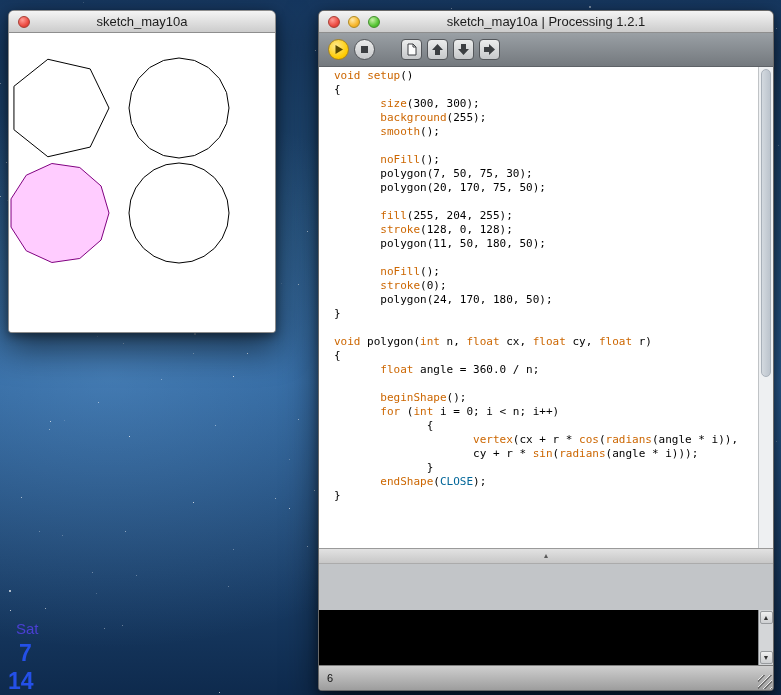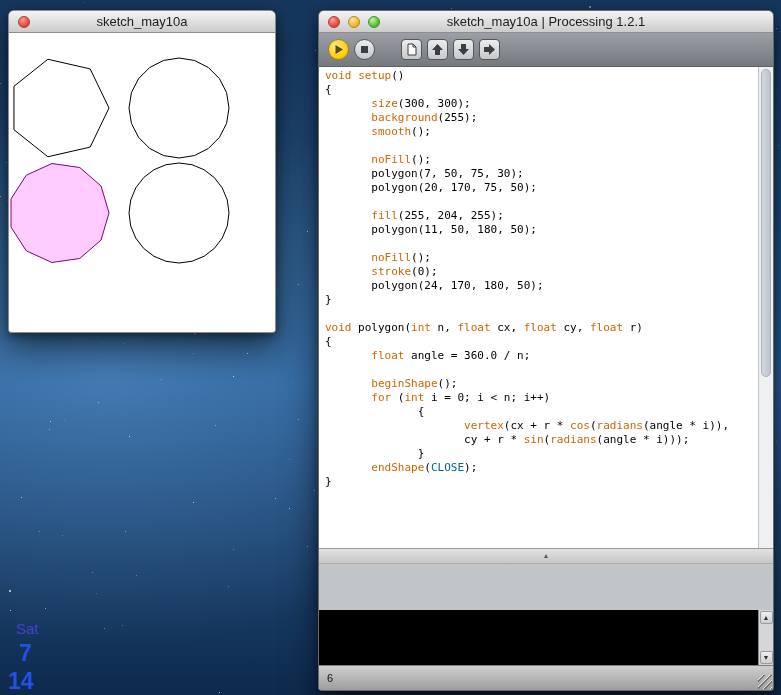--- a/index.html
+++ b/index.html
@@ -53,21 +53,21 @@
             border-bottom:1px solid #6f7377; display:flex; align-items:flex-end; padding:0 6px; position:relative; }
   .tab { height:22px; background:linear-gradient(#d6d9db,#b7babd); border:1px solid #797c80; border-bottom:none;
          border-radius:5px 5px 0 0; padding:0 14px; display:flex; align-items:center; font-size:12px; color:#111; }
   .tab-menu-btn { position:absolute; right:7px; top:7px; width:19px; height:15px; background:linear-gradient(#dddfe1,#bcbfc2);
                   border:1px solid #797c80; border-radius:3px; display:flex; align-items:center; justify-content:center;
                   font-size:11px; line-height:1; color:#222; }
 
   .editor { flex:1 1 auto; background:#ffffff; position:relative; overflow:hidden; }
   .code { position:absolute; top:0; left:0; right:15px; bottom:0; padding:2px 0 0 6px;
           font-family:"DejaVu Sans Mono", monospace; font-size:11px; line-height:14px; }
-  .code-line { white-space:pre; -moz-tab-size:7; tab-size:7; height:14px; }
+  .code-line { white-space:pre; -moz-tab-size:7; tab-size:7; height:14px;margin-left:9px; }
   .tok-k { color:var(--kw, #CC6600); }
   .tok-c { color:var(--cst, #006699); }
   .tok-p { color:var(--pln, #000000); }
   .editor-scrollbar { position:absolute; right:0; top:0; bottom:0; width:15px; background:#eef0f2; border-left:1px solid #c0c3c6; }
   .editor-scrollbar .thumb { position:absolute; left:2px; right:2px; top:2px; height:64%;
                              background:linear-gradient(90deg,#d3d9df,#bcc4cd); border:1px solid #a9b1ba; border-radius:6px; }
 
   .splitter { height:16px; flex:0 0 auto; background:linear-gradient(#e2e2e2,#c7c7c7);
               border-top:1px solid #9a9a9a; border-bottom:1px solid #ababab;
               display:flex; align-items:center; justify-content:center; }
@@ -341,20 +341,21 @@
           <div class="code-line"><span class="tok-p">{</span></div>
           <div class="code-line"><span class="tok-p">	</span><span class="tok-k">size</span><span class="tok-p">(300, 300);</span></div>
           <div class="code-line"><span class="tok-p">	</span><span class="tok-k">background</span><span class="tok-p">(255);</span></div>
           <div class="code-line"><span class="tok-p">	</span><span class="tok-k">smooth</span><span class="tok-p">();</span></div>
           <div class="code-line"></div>
           <div class="code-line"><span class="tok-p">	</span><span class="tok-k">noFill</span><span class="tok-p">();</span></div>
           <div class="code-line"><span class="tok-p">	polygon(7, 50, 75, 30);</span></div>
           <div class="code-line"><span class="tok-p">	polygon(20, 170, 75, 50);</span></div>
           <div class="code-line"></div>
           <div class="code-line"><span class="tok-p">	</span><span class="tok-k">fill</span><span class="tok-p">(255, 204, 255);</span></div>
+          <div class="code-line"><span class="tok-p">	</span><span class="tok-k">stroke</span><span class="tok-p">(128, 0, 128);</span></div>
           <div class="code-line"><span class="tok-p">	polygon(11, 50, 180, 50);</span></div>
           <div class="code-line"></div>
           <div class="code-line"><span class="tok-p">	</span><span class="tok-k">noFill</span><span class="tok-p">();</span></div>
           <div class="code-line"><span class="tok-p">	</span><span class="tok-k">stroke</span><span class="tok-p">(0);</span></div>
           <div class="code-line"><span class="tok-p">	polygon(24, 170, 180, 50);</span></div>
           <div class="code-line"><span class="tok-p">}</span></div>
           <div class="code-line"></div>
           <div class="code-line"><span class="tok-k">void</span><span class="tok-p"> polygon(</span><span class="tok-k">int</span><span class="tok-p"> n, </span><span class="tok-k">float</span><span class="tok-p"> cx, </span><span class="tok-k">float</span><span class="tok-p"> cy, </span><span class="tok-k">float</span><span class="tok-p"> r)</span></div>
           <div class="code-line"><span class="tok-p">{</span></div>
           <div class="code-line"><span class="tok-p">	</span><span class="tok-k">float</span><span class="tok-p"> angle = 360.0 / n;</span></div>

